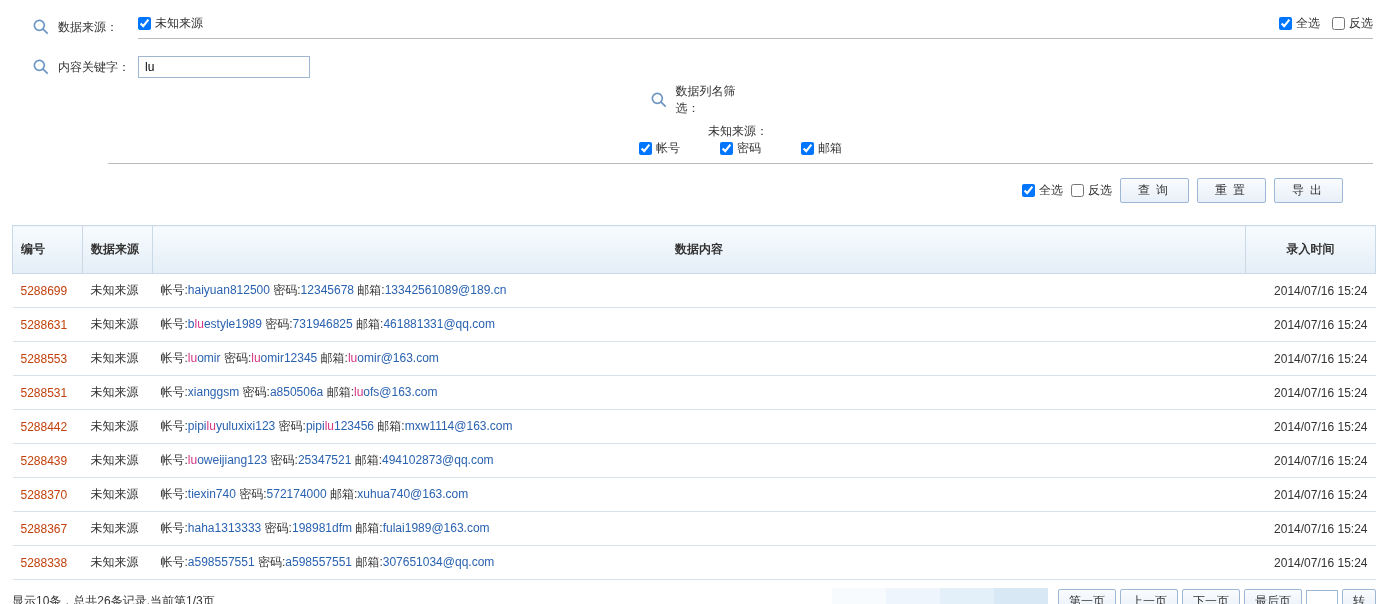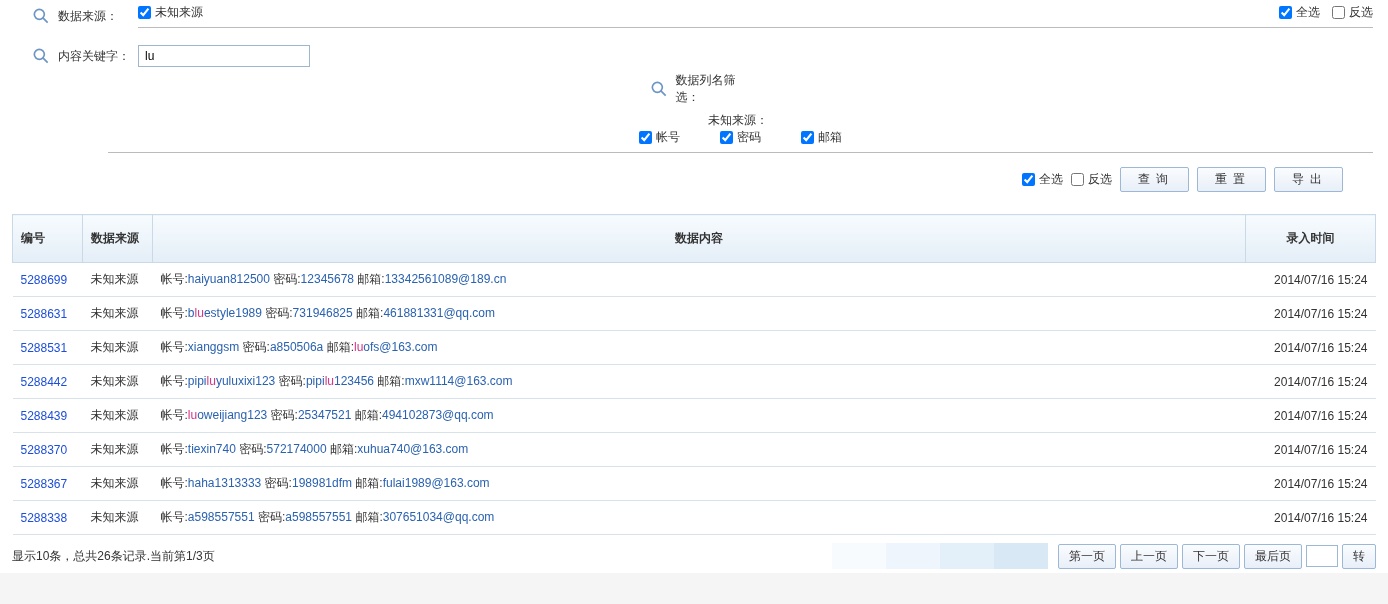--- a/index.html
+++ b/index.html
@@ -3,21 +3,21 @@
   <meta charset="utf-8">
   <style>
     * { box-sizing: border-box; margin: 0; padding: 0; }
     body { 
       font-family: "Microsoft YaHei", Arial, sans-serif; 
       font-size: 12px; 
       background: #f5f5f5;
       color: #333;
     }
     .container { width: 1388px; background: #fff; }
-    .filter-panel { padding: 0 15px 12px 30px; }
+    .filter-panel { padding: 11px 15px 12px 30px; }
     .filter-row { display: flex; align-items: center; min-height: 32px; }
     .search-icon {
       width: 22px; height: 22px; margin-right: 6px;
       display: inline-flex; align-items: center; justify-content: center;
     }
     .search-icon svg { width: 20px; height: 20px; }
     .filter-label { width: 80px; color: #333; }
     .filter-content-wrap { 
       flex: 1; 
       display: flex; 
@@ -75,21 +75,21 @@
       color: #333;
       font-size: 12px;
     }
     .data-table thead th:nth-child(3) { text-align: center; }
     .data-table thead th:last-child { text-align: center; }
     .data-table tbody td {
       border-bottom: 1px solid #d8e2ea;
       padding: 8px;
       font-size: 12px;
     }
-    .data-table tbody td:first-child { color: #1d4ed8; width: 70px; }
+    .data-table tbody td:first-child { color: #c2410c; width: 70px; }
     .data-table tbody td:nth-child(2) { width: 70px; color: #333; }
     .data-table tbody td:nth-child(3) { color: #2a62b0; }
     .data-table tbody td:last-child { text-align: right; color: #333; width: 130px; }
     .hl { color: #d63384; }
     .lbl { color: #333; }
     .footer {
       display: flex;
       align-items: center;
       padding: 8px 12px 4px 12px;
       font-size: 12px;
@@ -222,20 +222,26 @@
             <td><span class="lbl">帐号:</span><span>haiyuan812500</span> <span class="lbl">密码:</span><span>12345678</span> <span class="lbl">邮箱:</span><span>13342561089@189.cn</span></td>
             <td>2014/07/16 15:24</td>
           </tr>
           <tr>
             <td>5288631</td>
             <td>未知来源</td>
             <td><span class="lbl">帐号:</span><span>b</span><span class="hl">lu</span><span>estyle1989</span> <span class="lbl">密码:</span><span>731946825</span> <span class="lbl">邮箱:</span><span>461881331@qq.com</span></td>
             <td>2014/07/16 15:24</td>
           </tr>
           <tr>
+            <td>5288553</td>
+            <td>未知来源</td>
+            <td><span class="lbl">帐号:</span><span class="hl">lu</span><span>omir</span> <span class="lbl">密码:</span><span class="hl">lu</span><span>omir12345</span> <span class="lbl">邮箱:</span><span class="hl">lu</span><span>omir@163.com</span></td>
+            <td>2014/07/16 15:24</td>
+          </tr>
+          <tr>
             <td>5288531</td>
             <td>未知来源</td>
             <td><span class="lbl">帐号:</span><span>xianggsm</span> <span class="lbl">密码:</span><span>a850506a</span> <span class="lbl">邮箱:</span><span class="hl">lu</span><span>ofs@163.com</span></td>
             <td>2014/07/16 15:24</td>
           </tr>
           <tr>
             <td>5288442</td>
             <td>未知来源</td>
             <td><span class="lbl">帐号:</span><span>pipi</span><span class="hl">lu</span><span>yuluxixi123</span> <span class="lbl">密码:</span><span>pipi</span><span class="hl">lu</span><span>123456</span> <span class="lbl">邮箱:</span><span>mxw1114@163.com</span></td>
             <td>2014/07/16 15:24</td>

